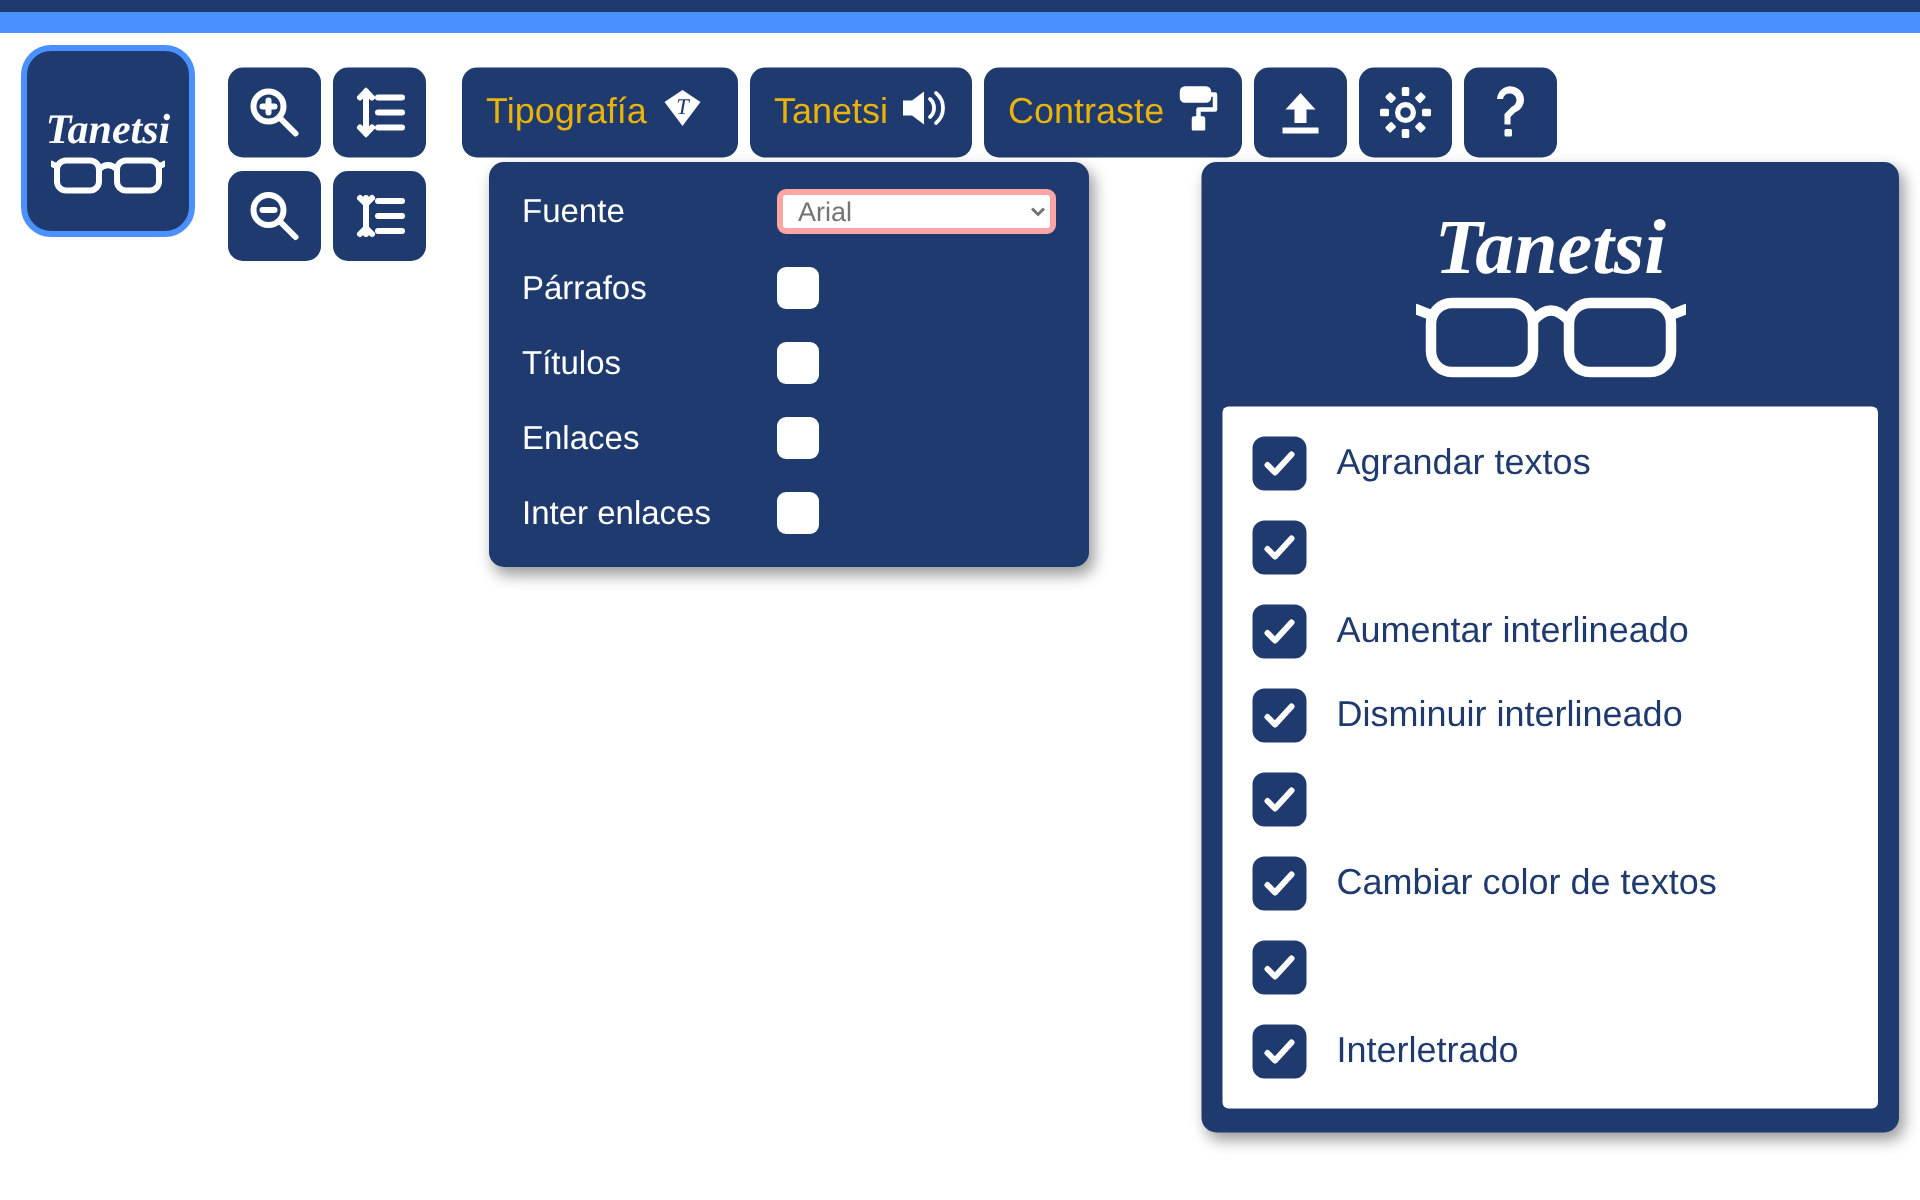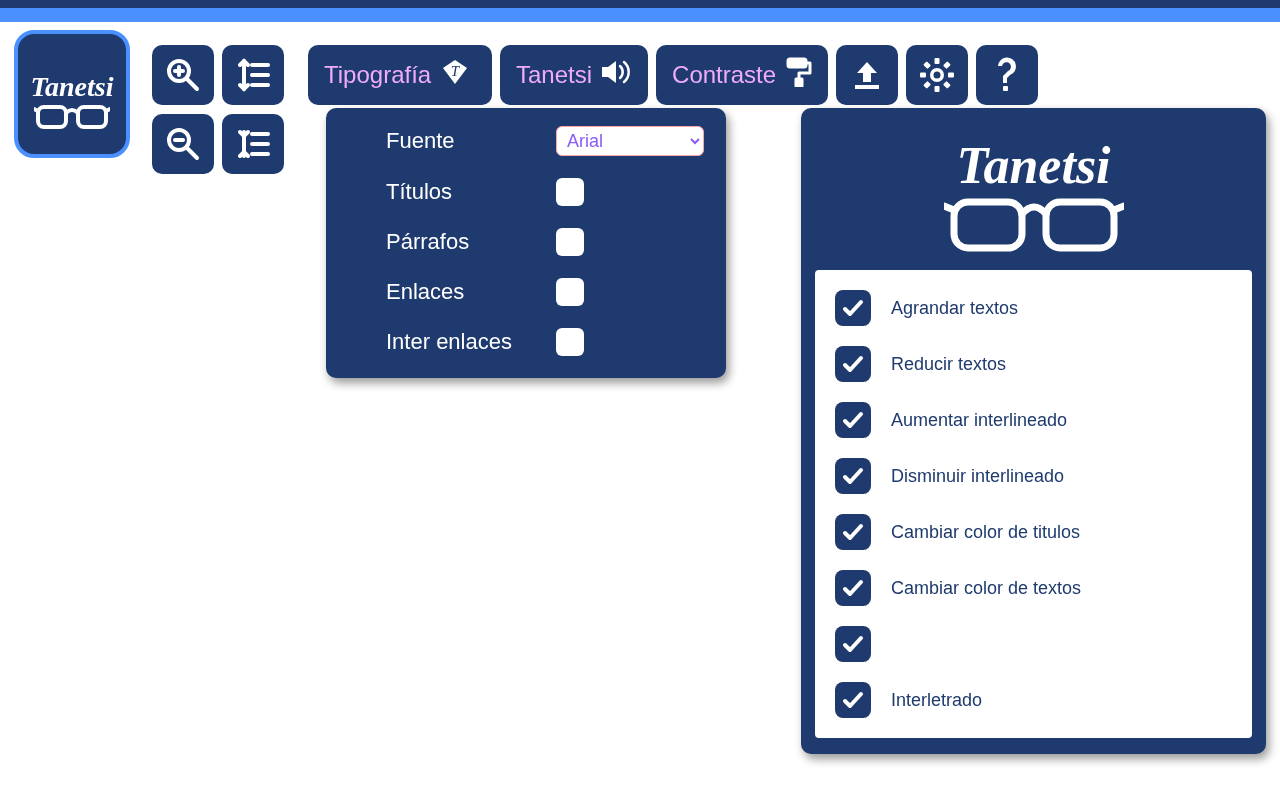--- a/index.html
+++ b/index.html
@@ -67,21 +67,21 @@
     display: flex; align-items: center; justify-content: center;
     cursor: pointer;
     color: #fff;
   }
   .icon-btn svg { display:block; }
 
   .pill-btn {
     height: 60px;
     border-radius: 10px;
     background: #1e3a6e;
-    color: #f0abfc;
+    color: #eab308;
     display: flex;
     align-items: center;
     padding: 0 16px;
     gap: 10px;
     cursor: pointer;
     font-size: 24px;
   }
 
   
   .typo-panel {
@@ -95,28 +95,28 @@
     color: #fff;
     box-shadow: 3px 5px 10px rgba(0,0,0,0.4);
   }
   .typo-row {
     display: flex;
     align-items: center;
     margin-bottom: 22px;
     font-size: 22px;
   }
   .typo-row:last-child { margin-bottom: 0; }
-  .typo-label { width: 170px; margin-left: 38px; }
+  .typo-label { width: 170px; }
   .typo-select {
     flex: 1;
     height: 30px;
     border-radius: 6px;
-    border: 1px solid #fca5a5;
+    border: 4px solid #fca5a5;
     background: #fff;
-    color: #8b5cf6;
+    color: #737373;
     font-size: 18px;
     padding: 0 6px;
   }
   .typo-check {
     width: 28px; height: 28px;
     border-radius: 6px;
     background: #fff;
   }
 
   
@@ -140,21 +140,21 @@
     background: #fff;
     margin: 0 14px;
     border-radius: 4px;
     padding: 20px 20px;
   }
   .side-item {
     display: flex;
     align-items: center;
     gap: 20px;
     margin-bottom: 20px;
-    font-size: 18px;
+    font-size: 24px;
     color: #1e3a6e;
   }
   .side-item:last-child { margin-bottom: 0; }
   .side-check {
     width: 36px; height: 36px;
     border-radius: 8px;
     background: #1e3a6e;
     display: flex;
     align-items: center;
     justify-content: center;
@@ -305,25 +305,25 @@
 </div>
 
 <div class="typo-panel">
   <div class="typo-row">
     <div class="typo-label">Fuente</div>
     <select class="typo-select">
       <option>Arial</option>
     </select>
   </div>
   <div class="typo-row">
+    <div class="typo-label">Párrafos</div>
+    <div class="typo-check"></div>
+  </div>
+  <div class="typo-row">
     <div class="typo-label">Títulos</div>
-    <div class="typo-check"></div>
-  </div>
-  <div class="typo-row">
-    <div class="typo-label">Párrafos</div>
     <div class="typo-check"></div>
   </div>
   <div class="typo-row">
     <div class="typo-label">Enlaces</div>
     <div class="typo-check"></div>
   </div>
   <div class="typo-row">
     <div class="typo-label">Inter enlaces</div>
     <div class="typo-check"></div>
   </div>
@@ -352,21 +352,20 @@
           </svg>
         </div>
         <div>Agrandar textos</div>
       </div>
       <div class="side-item">
         <div class="side-check">
           <svg width="22" height="22" viewBox="0 0 22 22">
             <polyline points="3,12 8,17 19,5" fill="none" stroke="#fff" stroke-width="4" stroke-linecap="round" stroke-linejoin="round"></polyline>
           </svg>
         </div>
-        <div>Reducir textos</div>
       </div>
       <div class="side-item">
         <div class="side-check">
           <svg width="22" height="22" viewBox="0 0 22 22">
             <polyline points="3,12 8,17 19,5" fill="none" stroke="#fff" stroke-width="4" stroke-linecap="round" stroke-linejoin="round"></polyline>
           </svg>
         </div>
         <div>Aumentar interlineado</div>
       </div>
       <div class="side-item">
@@ -376,21 +375,20 @@
           </svg>
         </div>
         <div>Disminuir interlineado</div>
       </div>
       <div class="side-item">
         <div class="side-check">
           <svg width="22" height="22" viewBox="0 0 22 22">
             <polyline points="3,12 8,17 19,5" fill="none" stroke="#fff" stroke-width="4" stroke-linecap="round" stroke-linejoin="round"></polyline>
           </svg>
         </div>
-        <div>Cambiar color de titulos</div>
       </div>
       <div class="side-item">
         <div class="side-check">
           <svg width="22" height="22" viewBox="0 0 22 22">
             <polyline points="3,12 8,17 19,5" fill="none" stroke="#fff" stroke-width="4" stroke-linecap="round" stroke-linejoin="round"></polyline>
           </svg>
         </div>
         <div>Cambiar color de textos</div>
       </div>
       <div class="side-item">

